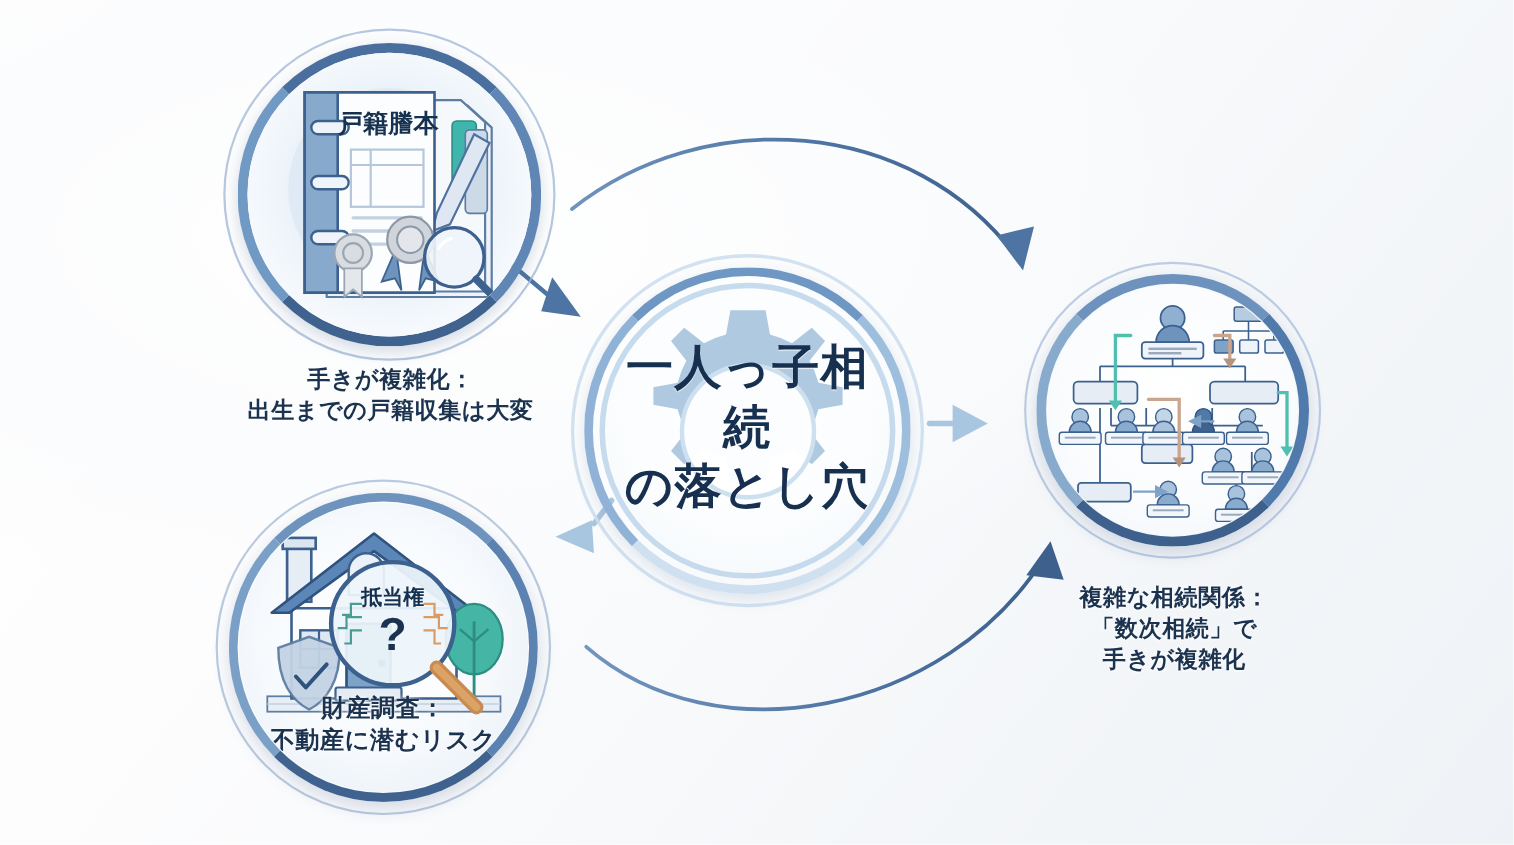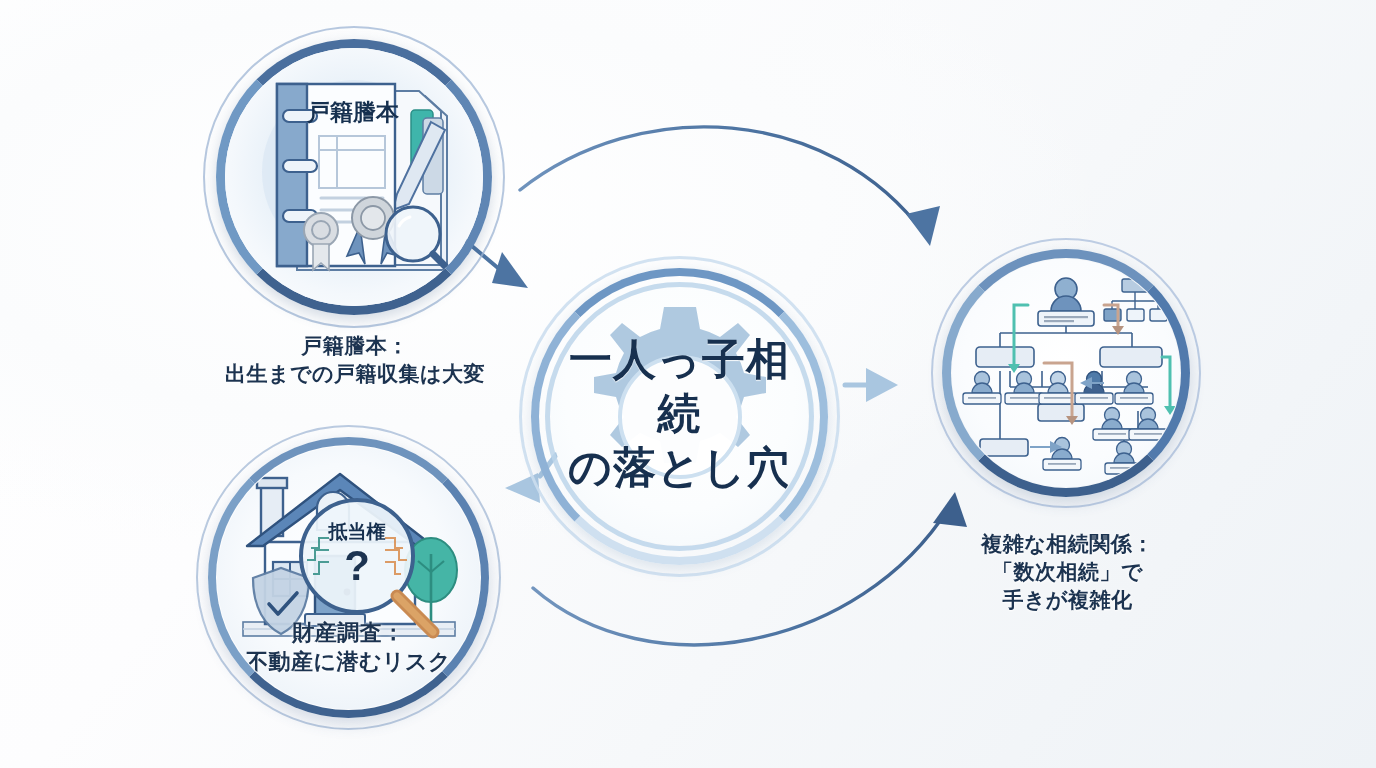--- a/index.html
+++ b/index.html
@@ -61,21 +61,21 @@
     border-color: #4a6f9e #5f86b4 #3f628f #7099c4;
     box-shadow: 0 5px 14px rgba(60,92,134,.22);
   }
   #node-koseki .disc {
     inset: 22px;
     background:
       radial-gradient(circle at 50% 48%, #dce8f5 0%, #e7f0f8 42%, #f4f8fc 66%, #ffffff 100%);
   }
 
   
-  #node-zaisan { left: 196px; top: 425px; width: 305px; height: 305px; }
+  #node-zaisan { left: 196px; top: 436px; width: 305px; height: 305px; }
   #node-zaisan .ring-outer { inset: 0; border-color:#a4b9d5; }
   #node-zaisan .ring-thick {
     inset: 12px;
     border-width: 8px;
     border-color: #6e93bd #5b82b1 #3f628f #7ba0c7;
     box-shadow: 0 6px 16px rgba(60,92,134,.20);
   }
   #node-zaisan .disc {
     inset: 21px;
     background:
@@ -91,21 +91,21 @@
     border-color: #6d92bd #517aac #3d608d #87aacd;
     box-shadow: 0 6px 15px rgba(60,92,134,.20);
   }
   #node-kankei .disc {
     inset: 21px;
     background:
       radial-gradient(circle at 50% 45%, #ffffff 0%, #fafcfe 60%, #f0f5fa 100%);
   }
 
   
-  #node-center { left: 519px; top: 256px; width: 321px; height: 321px; }
+  #node-center { left: 519px; top: 231px; width: 321px; height: 321px; }
   #node-center .c-ring1 {
     position: absolute; inset: 0; border-radius: 50%;
     border: 3px solid #cddff0; opacity:.9;
   }
   #node-center .c-ring2 {
     position: absolute; inset: 12px; border-radius: 50%;
     border: 8px solid;
     border-color: #6e97c4 #9dbedd #cfe0f0 #8fb2d6;
     box-shadow: 0 4px 14px rgba(90,125,165,.18);
   }
@@ -249,21 +249,21 @@
         </g>
 
         <g>
           <circle cx="188" cy="186" r="27" fill="#eef4fa" fill-opacity=".9" stroke="#3d618e" stroke-width="3"></circle>
           <path d="M174 178 a18 18 0 0 1 11 -9" fill="none" stroke="#ffffff" stroke-width="3" stroke-linecap="round"></path>
           <line x1="208" y1="206" x2="226" y2="224" stroke="#3d618e" stroke-width="7" stroke-linecap="round"></line>
         </g>
       </svg>
     </div>
   </div>
-  <div class="caption" id="cap-koseki">戸籍謄本：
+  <div class="caption" id="cap-koseki">手きが複雑化：
 出生までの戸籍収集は大変</div>
 
   <div class="node" id="node-zaisan">
     <div class="ring-outer"></div>
     <div class="ring-thick"></div>
     <div class="disc">
       <svg class="illus" style="left:0;top:0" width="263" height="263" viewBox="0 0 263 263">
 
         <rect x="26" y="176" width="212" height="14" fill="#e8eef5" stroke="#5d7da3" stroke-width="1.6"></rect>
         <line x1="26" y1="183" x2="238" y2="183" stroke="#c3d1e0" stroke-width="1.4"></line>

